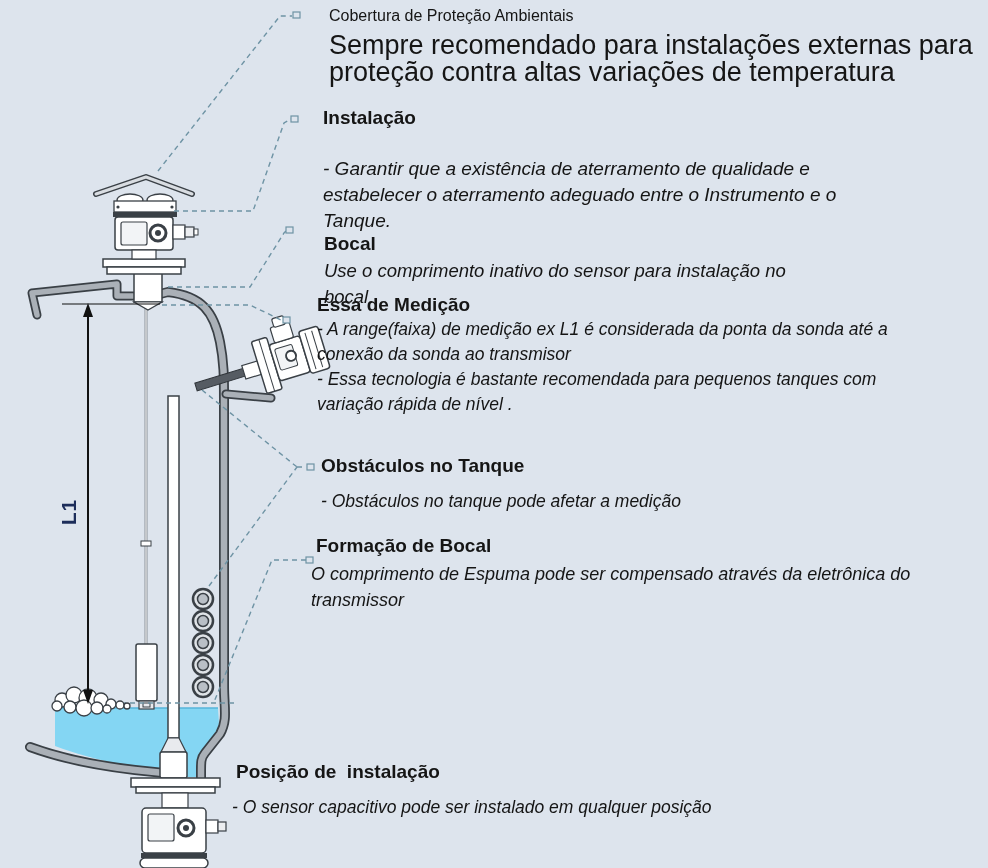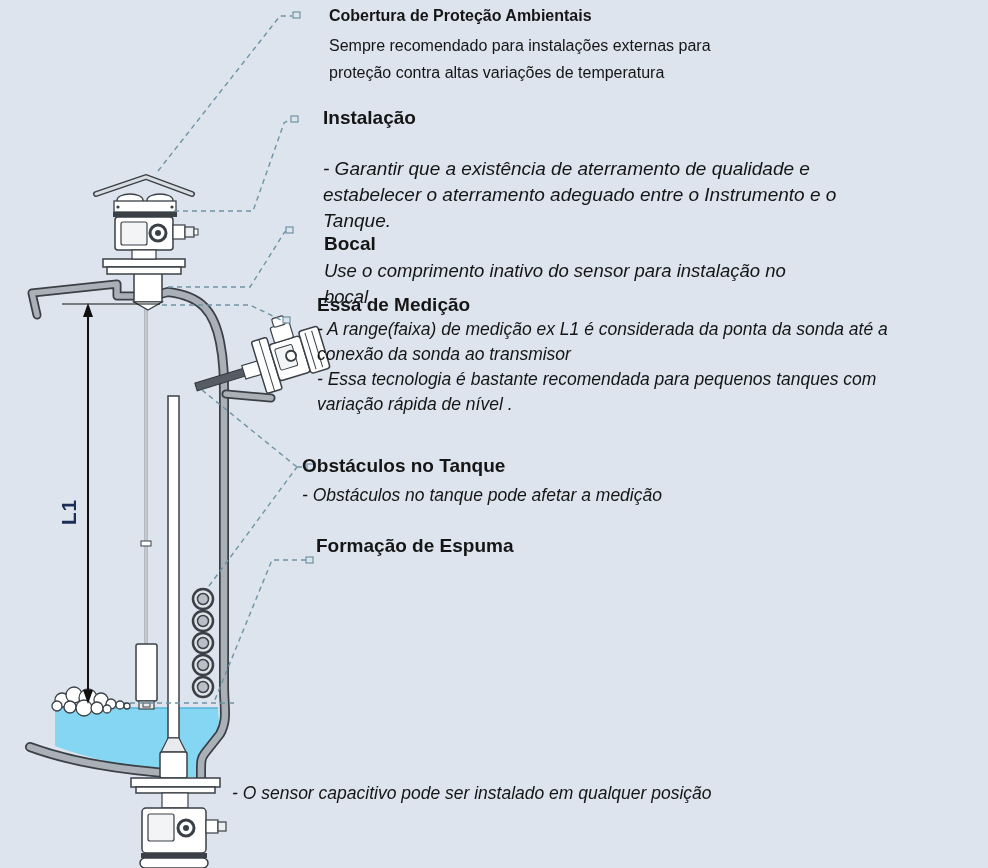--- a/index.html
+++ b/index.html
@@ -6,36 +6,36 @@
   body{
     width:988px;height:868px;position:relative;overflow:hidden;
     background:#dde4ed;
     font-family:"Liberation Sans",sans-serif;
     color:#151515;
   }
   .stage{position:absolute;left:0;top:0;width:988px;height:868px}
   svg.diagram{position:absolute;left:0;top:0}
   .callout{position:absolute}
   .ct{font-weight:bold;font-size:19px;line-height:24px;white-space:pre}
-  .ct0{font-weight:bold;font-style:normal;font-size:16px;line-height:20px;white-space:pre}
+  .ct0{font-weight:normal;font-style:normal;font-size:16px;line-height:20px;white-space:pre}
   .cb{font-style:italic;font-size:17.5px;line-height:25px;white-space:pre-line}
   #c0{left:329px;top:6px}
-  #c0 .cb{font-style:normal;font-size:16px;line-height:27px;margin-top:6px}
+  #c0 .cb{font-style:normal;font-size:27px;line-height:27px;margin-top:6px}
   #c1{left:323px;top:106px}
   #c1 .cb{font-size:19px;line-height:26px;margin-top:26px}
   #c2{left:324px;top:232px}
   #c2 .cb{font-size:18.5px;line-height:26px;margin-top:2px}
   #c3{left:317px;top:293px}
   #c3 .cb{}
-  #c4{left:302px;top:454px}
-  #c4 .cb{margin-top:5px}
+  #c4{left:321px;top:454px}
+  #c4 .cb{margin-top:11px}
   #c5{left:316px;top:534px}
   #c5 .cb{font-size:18px;line-height:26px;margin-top:3px;margin-left:-5px}
   #c6{left:236px;top:760px}
-  #c6 .cb{margin-top:21px;margin-left:-4px}
+  #c6 .cb{margin-top:11px;margin-left:-4px}
 </style>
 </head>
 <body>
 
 <div class="stage">
 
 <svg class="diagram" width="988" height="868" viewBox="0 0 988 868" xmlns="http://www.w3.org/2000/svg">
 
   <g>
     <path d="M55,708 L218,708 C219,724 221,733 212,743 L199,758 L199,777 L164,777 L164,770 C128,768 88,758 55,746 Z" fill="#84d6f3"></path>
@@ -220,20 +220,23 @@
 - Essa tecnologia é bastante recomendada para pequenos tanques com
 variação rápida de nível .</div>
 </div>
 
 <div class="callout" id="c4">
   <div class="ct">Obstáculos no Tanque</div>
   <div class="cb">- Obstáculos no tanque pode afetar a medição</div>
 </div>
 
 <div class="callout" id="c5">
-  <div class="ct">Formação de Espuma</div>
+  <div class="ct">Formação de Bocal</div>
+  <div class="cb">O comprimento de Espuma pode ser compensado através da eletrônica do
+transmissor</div>
 </div>
 
 <div class="callout" id="c6">
+  <div class="ct">Posição de  instalação</div>
   <div class="cb">- O sensor capacitivo pode ser instalado em qualquer posição</div>
 </div>
 
 </div>
 
 </body></html>

